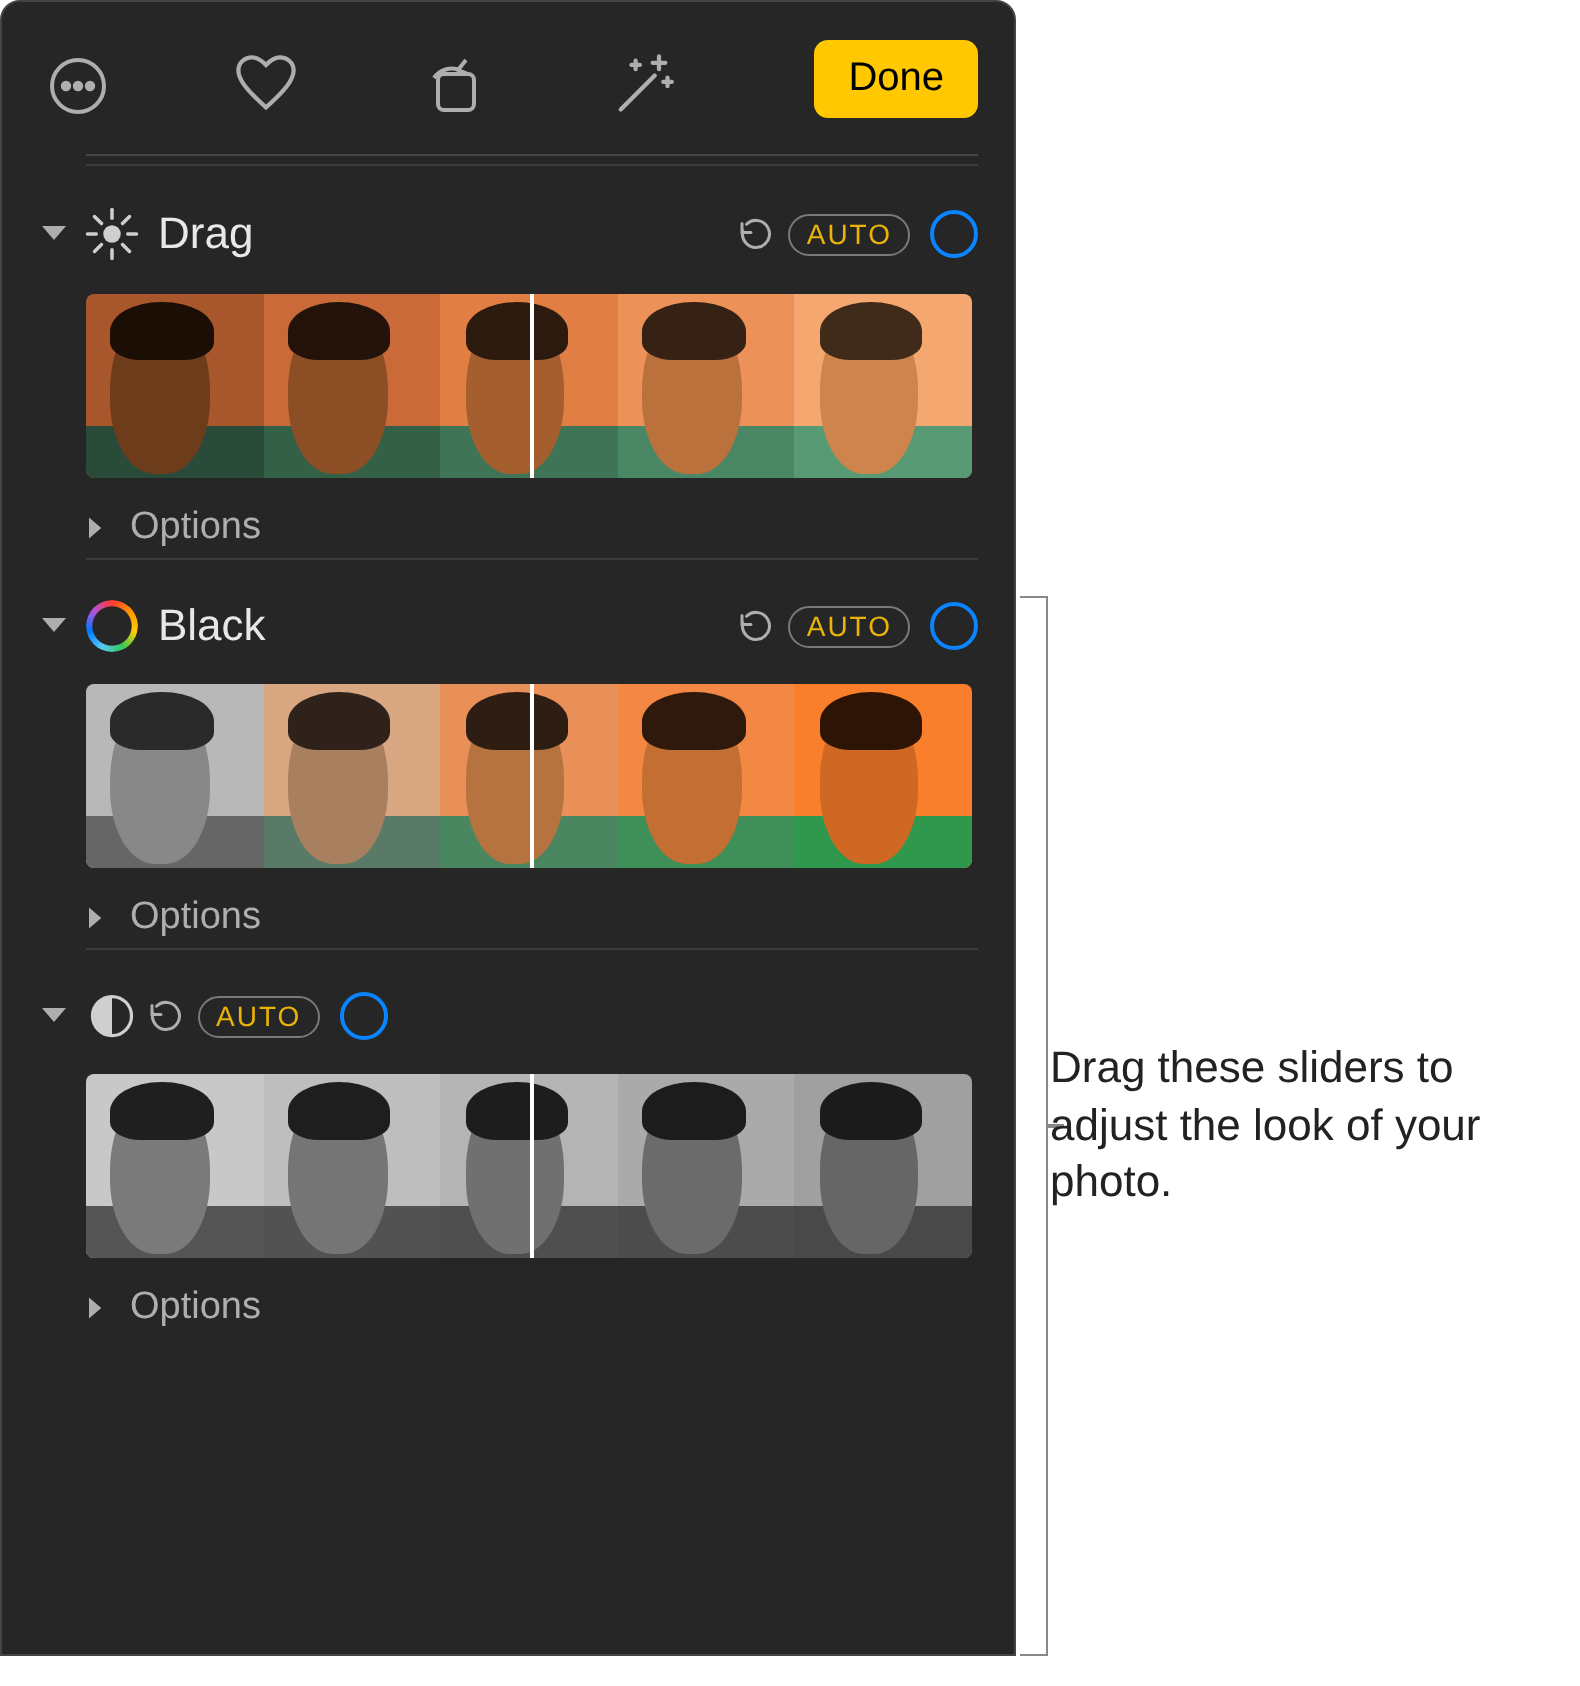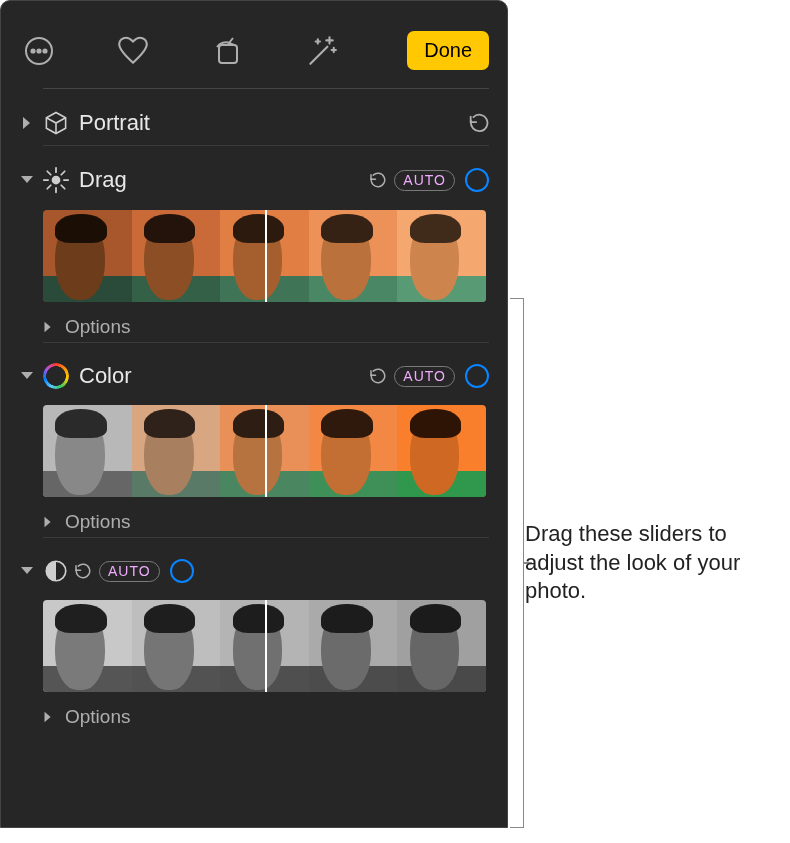--- a/index.html
+++ b/index.html
@@ -14,22 +14,22 @@
       width: 508px;
       height: 828px;
       background: #262627;
       border-radius: 10px 10px 0 0;
       border: 0.5px solid #444;
       overflow: hidden;
       position: relative;
     }
     .toolbar {
       display: flex;
-      align-items: center;
-      padding: 30px 18px 14px 22px;
+      align-items: flex-end;
+      padding: 19px 18px 14px 22px;
       gap: 61px;
     }
     .tool-icon {
       color: #aeaeae;
       display: flex;
       align-items: center;
       justify-content: center;
       cursor: pointer;
     }
     .done-btn {
@@ -80,21 +80,21 @@
       flex: 1;
       padding-left: 6px;
     }
     .reset-mini {
       color: #aeaeae;
       display: flex;
       margin-right: 8px;
       cursor: pointer;
     }
     .auto-pill {
-      color: #f0abfc;
+      color: #eab308;
       font-size: 14px;
       font-weight: 500;
       letter-spacing: 1px;
       border: 1.5px solid #7a7a7a;
       border-radius: 999px;
       padding: 0 8px 1px 8px;
       line-height: 18px;
       margin-right: 10px;
       cursor: pointer;
     }
@@ -261,40 +261,20 @@
           <path d="M24 3 L24 9 M21 6 L27 6"></path>
           <path d="M28 13 L28 17 M26 15 L30 15"></path>
           <path d="M13 5 L13 9 M11 7 L15 7"></path>
         </svg>
     </div>
     <button class="done-btn">Done</button>
   </div>
 
   <div class="divider"></div>
 
-  <div class="adjust-row">
-    <div class="chevron">
-      <svg width="12" height="16" viewBox="0 0 10 16" fill="currentColor">
-          <path d="M1 2 L8 8 L1 14 Z"></path>
-        </svg>
-    </div>
-    <div class="row-icon">
-      <svg width="28" height="28" viewBox="0 0 32 32" fill="none" stroke="currentColor" stroke-width="1.8">
-          <path d="M16 4 L27 10 L27 22 L16 28 L5 22 L5 10 Z"></path>
-          <path d="M5 10 L16 16 L27 10 M16 16 L16 28"></path>
-        </svg>
-    </div>
-    <div class="row-label">Portrait</div>
-    <div class="big-reset">
-      <svg width="22" height="22" viewBox="0 0 24 24" fill="none" stroke="currentColor" stroke-width="2" stroke-linecap="round">
-          <path d="M4 5 L4 11 L10 11"></path>
-          <path d="M4.5 10 A9 9 0 1 0 7 5.5"></path>
-        </svg>
-    </div>
-  </div>
   <div class="row-divider"></div>
 
   <div class="adjust-row">
     <div class="chevron">
       <svg width="16" height="12" viewBox="0 0 16 10" fill="currentColor">
           <path d="M2 1 L14 1 L8 8 Z"></path>
         </svg>
     </div>
     <div class="row-icon">
       <svg width="28" height="28" viewBox="0 0 32 32" fill="currentColor">
@@ -366,21 +346,21 @@
 
   <div class="adjust-row">
     <div class="chevron">
       <svg width="16" height="12" viewBox="0 0 16 10" fill="currentColor">
           <path d="M2 1 L14 1 L8 8 Z"></path>
         </svg>
     </div>
     <div class="row-icon">
       <div class="color-ring"></div>
     </div>
-    <div class="row-label">Color</div>
+    <div class="row-label">Black</div>
     <div class="reset-mini">
       <svg width="18" height="18" viewBox="0 0 24 24" fill="none" stroke="currentColor" stroke-width="2" stroke-linecap="round">
           <path d="M4 5 L4 11 L10 11"></path>
           <path d="M4.5 10 A9 9 0 1 0 7 5.5"></path>
         </svg>
     </div>
     <div class="auto-pill">AUTO</div>
     <div class="ring"></div>
   </div>
   <div class="slider-strip color-strip">

